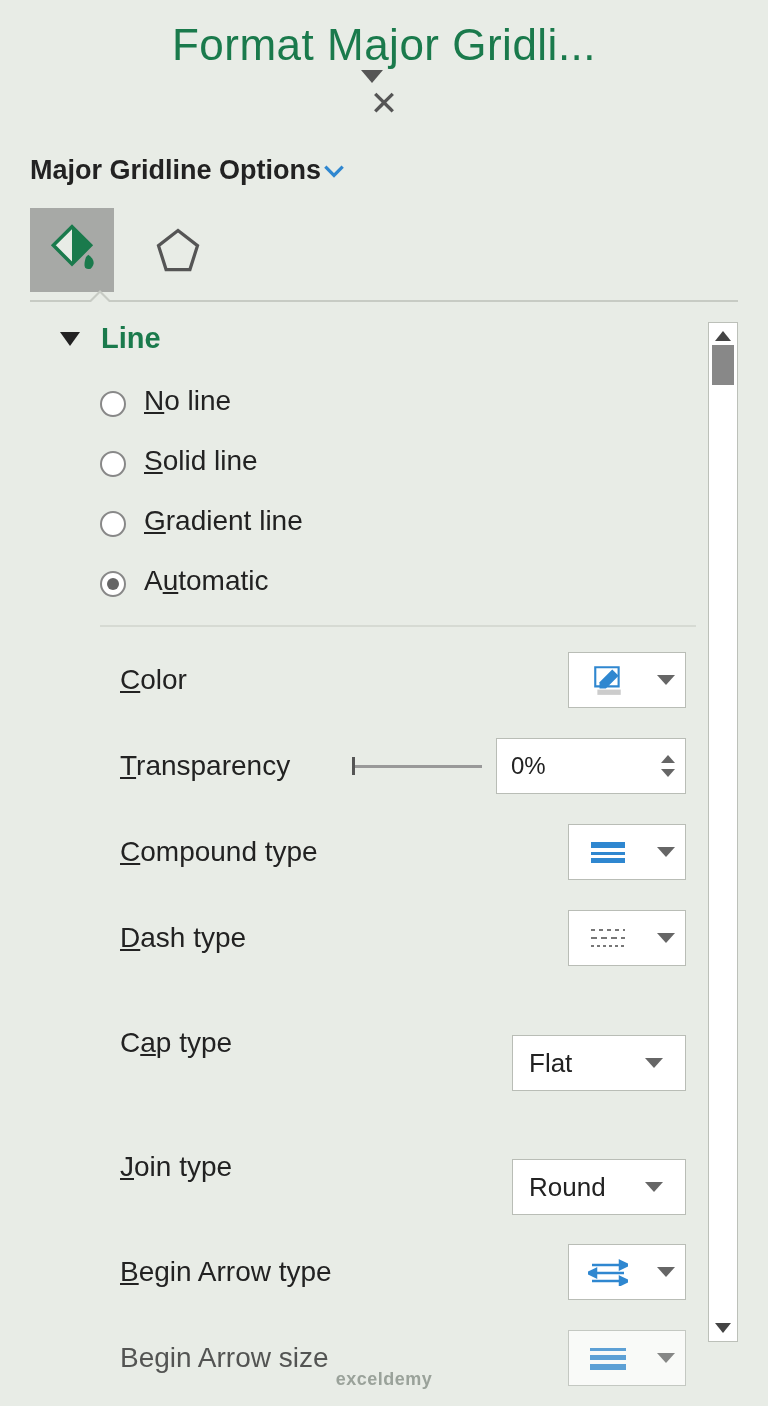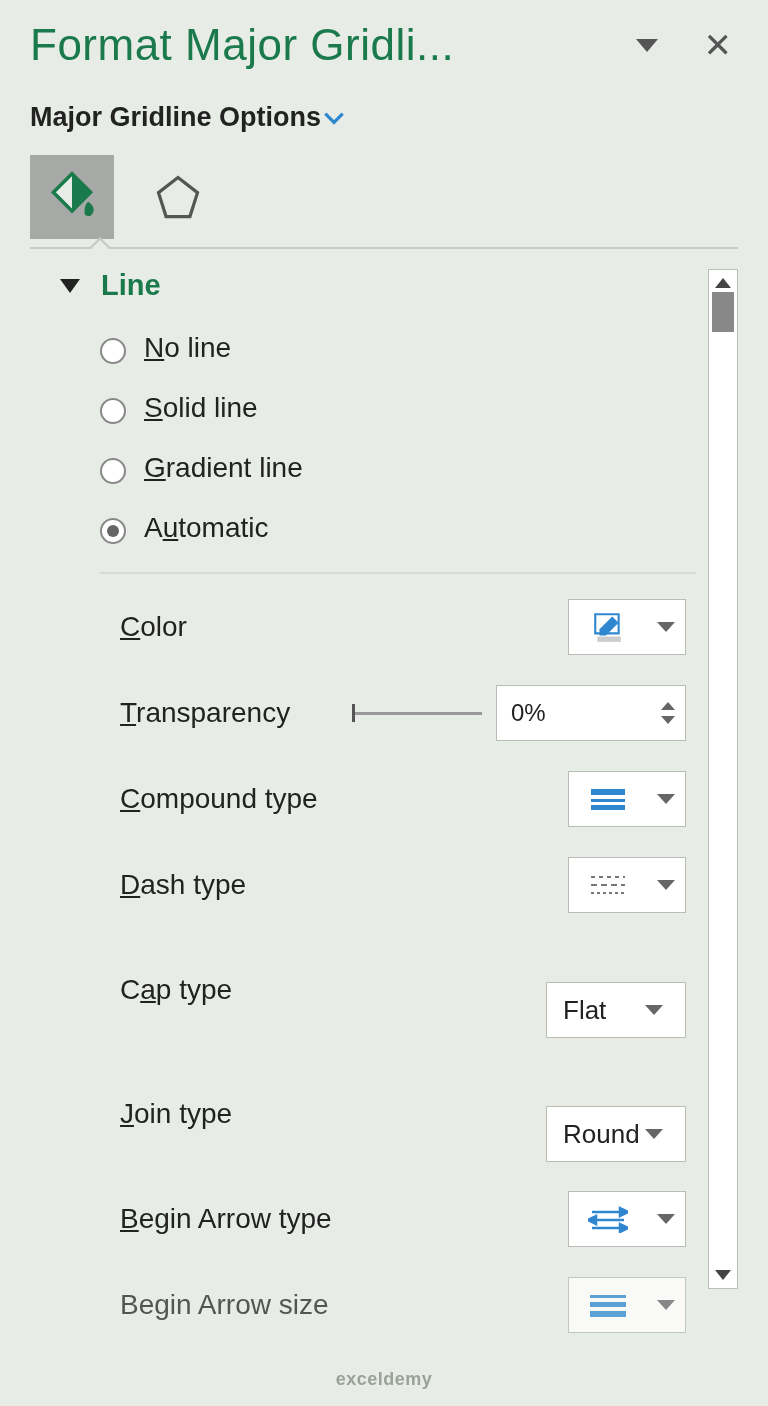--- a/index.html
+++ b/index.html
@@ -14,20 +14,21 @@
   .panel {
     padding: 20px 30px 0 30px;
     height: 100%;
     position: relative;
   }
   .title-row {
     display: flex;
     align-items: center;
     justify-content: space-between;
     margin-bottom: 32px;
+    flex-direction: column;
   }
   .title {
     color: #1a7a4c;
     font-size: 44px;
     font-weight: 400;
     letter-spacing: 0.5px;
     flex: 1;
     white-space: nowrap;
     overflow: hidden;
     text-overflow: ellipsis;
@@ -222,21 +223,21 @@
     border-right: 7px solid transparent;
     border-bottom: 8px solid #666;
   }
   .spin-down {
     width: 0; height: 0;
     border-left: 7px solid transparent;
     border-right: 7px solid transparent;
     border-top: 8px solid #666;
   }
   .select {
-    width: 140px;
+    width: 174px;
     padding: 0 12px 0 16px;
     justify-content: space-between;
     cursor: pointer;
     margin-top: 40px;
   }
   .select .val { font-size: 26px; color:#222; }
   .slider-track {
     width: 130px;
     height: 3px;
     background: #999;

